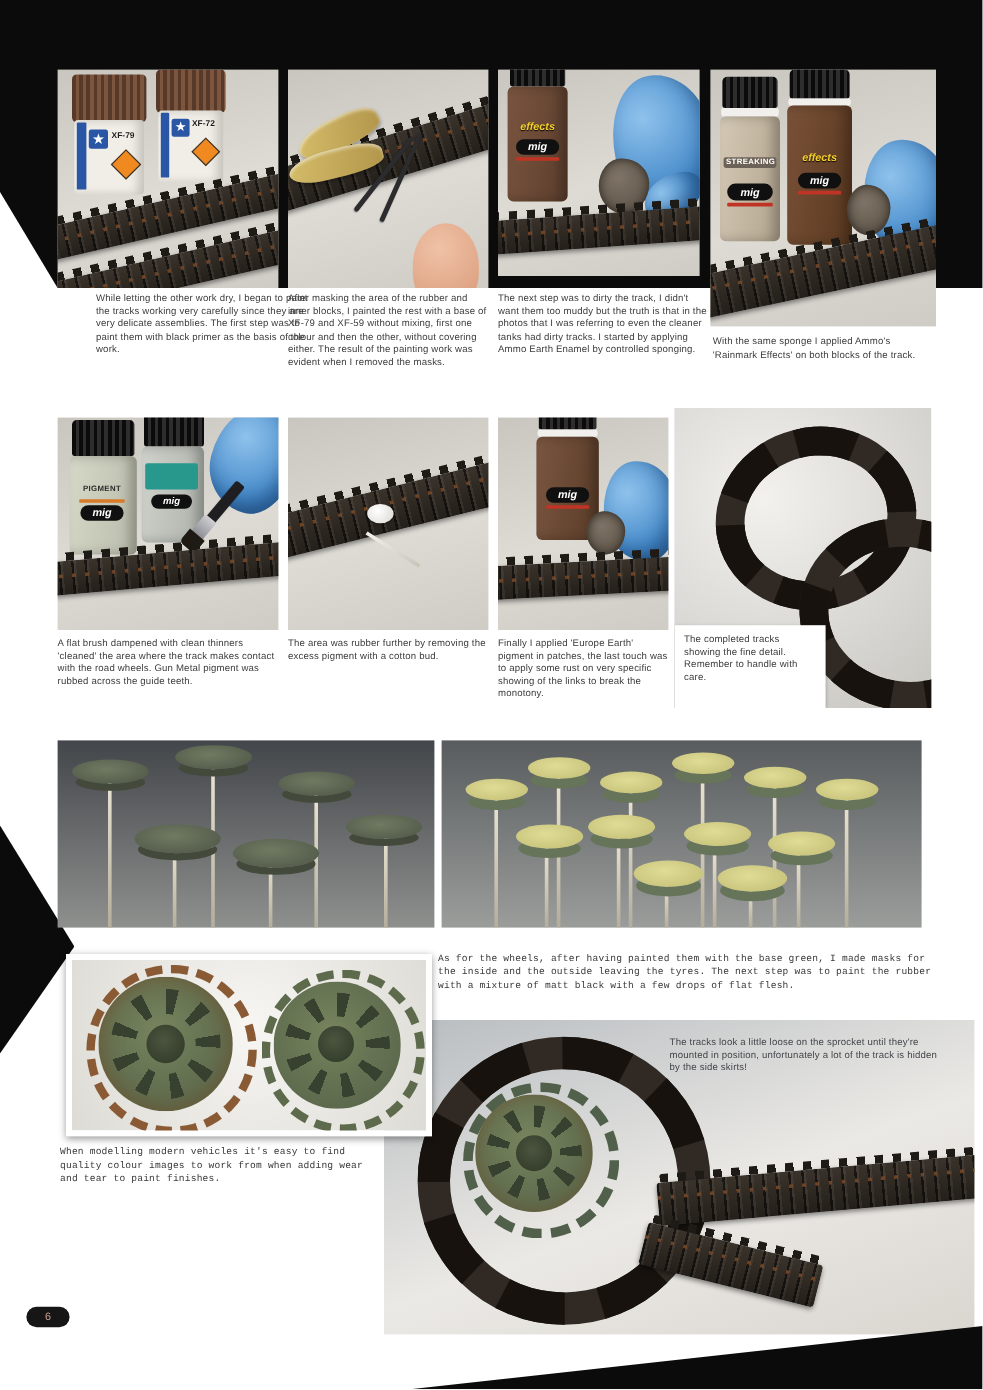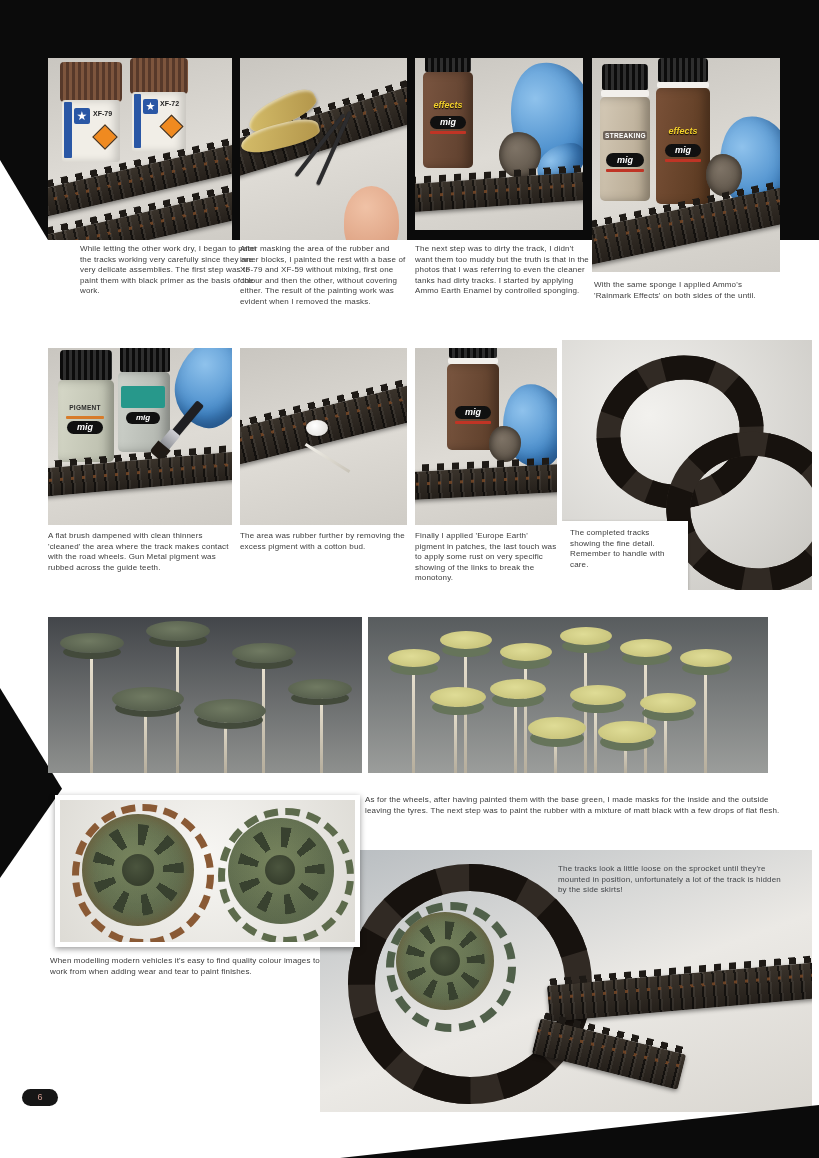--- a/index.html
+++ b/index.html
@@ -11,21 +11,21 @@
              clip-path:polygon(0 0,100% 0,100% 100%,48px 100%,0 160px);}
   .black-wedge-left{left:0;top:688px;width:62px;height:190px;background:#0b0b0b;
              clip-path:polygon(0 0,100% 53%,0 100%);}
   .black-wedge-br{left:340px;top:1105px;width:479px;height:53px;background:#0b0b0b;
              clip-path:polygon(0 100%,100% 0,100% 100%);z-index:6;}
   
   .photo{position:absolute;overflow:hidden;background:linear-gradient(165deg,#c9c6c0,#dedbd5 55%,#cfccc6);}
   .photo-dark{background:linear-gradient(#43464a,#8e908e);}
   
   .cap{position:absolute;font-size:8px;line-height:1.32;letter-spacing:.15px;color:#3c3c3c;}
-  .body-text{position:absolute;font-size:8px;line-height:1.35;letter-spacing:.15px;color:#3a3a3a;}
+  .body-text{position:absolute;font-size:8px;line-height:1.35;letter-spacing:.15px;color:#3a3a3a;font-family:Liberation Mono, monospace;}
   .body-text p{margin:0 0 9px 0;}
   
   .track{position:absolute;height:28px;border-radius:3px;background-color:#2a241f;
     background-image:repeating-linear-gradient(90deg,rgba(0,0,0,.55) 0 2px,rgba(255,255,255,.06) 2px 4px,transparent 4px 11px),
                      linear-gradient(#3a332b,#241f1a);
     box-shadow:0 2px 4px rgba(0,0,0,.45);}
   .track::before{content:"";position:absolute;top:-7px;left:3px;right:3px;height:7px;border-radius:2px;
     background:repeating-linear-gradient(90deg,#1e1a16 0 7px,transparent 7px 15px);}
   .track::after{content:"";position:absolute;top:11px;left:0;right:0;height:3px;opacity:.85;
     background:repeating-linear-gradient(90deg,#7a4a28 0 3px,transparent 3px 11px);}
@@ -145,21 +145,21 @@
       <div class="redbar" style="left:9px;top:71px;width:36px;"></div>
     </div>
     <div class="glove" style="left:128px;top:58px;width:72px;height:96px;transform:rotate(-10deg);"></div>
     <div class="sponge" style="left:114px;top:96px;width:36px;height:42px;"></div>
     <div class="track big" style="left:-32px;top:152px;width:235px;transform:rotate(-12deg);"></div>
   </div>
 
   <div class="cap" style="left:48px;top:244px;width:184px;margin-left:32px;">While letting the other work dry, I began to paint the tracks working very carefully since they are very delicate assemblies. The first step was to paint them with black primer as the basis of the work.</div>
   <div class="cap" style="left:240px;top:244px;width:170px;">After masking the area of the rubber and inner blocks, I painted the rest with a base of XF-79 and XF-59 without mixing, first one colour and then the other, without covering either. The result of the painting work was evident when I removed the masks.</div>
   <div class="cap" style="left:415px;top:244px;width:174px;">The next step was to dirty the track, I didn't want them too muddy but the truth is that in the photos that I was referring to even the cleaner tanks had dirty tracks. I started by applying Ammo Earth Enamel by controlled sponging.</div>
-  <div class="cap" style="left:594px;top:280px;width:186px;">With the same sponge I applied Ammo's 'Rainmark Effects' on both sides of the until.</div>
+  <div class="cap" style="left:594px;top:280px;width:186px;">With the same sponge I applied Ammo's 'Rainmark Effects' on both blocks of the track.</div>
 
   <div class="photo" style="left:48px;top:348px;width:184px;height:177px;">
     <div class="bcap" style="left:12px;top:2px;width:52px;height:30px;"></div>
     <div class="bbody" style="left:10px;top:32px;width:56px;height:82px;background:linear-gradient(100deg,#d6d8c8,#b9bcab);">
       <div class="lbl pigment-lbl" style="left:4px;top:24px;width:46px;">PIGMENT</div>
       <div class="redbar" style="left:8px;top:36px;width:38px;background:#d77b2a;"></div>
       <div class="migpill" style="left:9px;top:41px;width:36px;height:13px;line-height:13px;">mig</div>
     </div>
     <div class="bcap" style="left:72px;top:-4px;width:50px;height:28px;"></div>
     <div class="bbody" style="left:70px;top:24px;width:52px;height:80px;background:linear-gradient(100deg,#cfd3cc,#aeb2ab);">
@@ -184,21 +184,21 @@
     <div class="collar" style="left:33px;top:10px;width:50px;height:6px;"></div>
     <div class="bbody" style="left:32px;top:16px;width:52px;height:86px;background:linear-gradient(100deg,#7a5640,#5a3c28);">
       <div class="migpill" style="left:8px;top:42px;width:36px;height:13px;line-height:13px;">mig</div>
       <div class="redbar" style="left:8px;top:57px;width:36px;"></div>
     </div>
     <div class="glove" style="left:88px;top:36px;width:62px;height:84px;transform:rotate(-8deg);"></div>
     <div class="sponge" style="left:74px;top:78px;width:32px;height:36px;"></div>
     <div class="track" style="left:-10px;top:120px;width:160px;transform:rotate(-3deg);"></div>
   </div>
 
-  <div class="photo" style="left:562px;top:340px;width:250px;height:250px;background:radial-gradient(circle at 35% 30%,#f2f1ee,#c7c5c0);">
+  <div class="photo" style="left:562px;top:340px;width:214px;height:250px;background:radial-gradient(circle at 35% 30%,#f2f1ee,#c7c5c0);">
     <div class="ringbase" style="left:34px;top:16px;width:120px;height:104px;transform:rotate(-14deg);"></div>
     <div class="ringdash" style="left:34px;top:16px;width:120px;height:104px;transform:rotate(-14deg);"></div>
     <div class="ringbase" style="left:104px;top:92px;width:130px;height:112px;transform:rotate(10deg);"></div>
     <div class="ringdash" style="left:104px;top:92px;width:130px;height:112px;transform:rotate(10deg);"></div>
     <div class="whitebox" style="left:0px;top:181px;width:126px;height:69px;padding:7px 8px;box-sizing:border-box;">
       <div class="cap" style="position:static;">The completed tracks showing the fine detail. Remember to handle with care.</div>
     </div>
   </div>
 
   <div class="cap" style="left:48px;top:531px;width:184px;">A flat brush dampened with clean thinners 'cleaned' the area where the track makes contact with the road wheels. Gun Metal pigment was rubbed across the guide teeth.</div>

